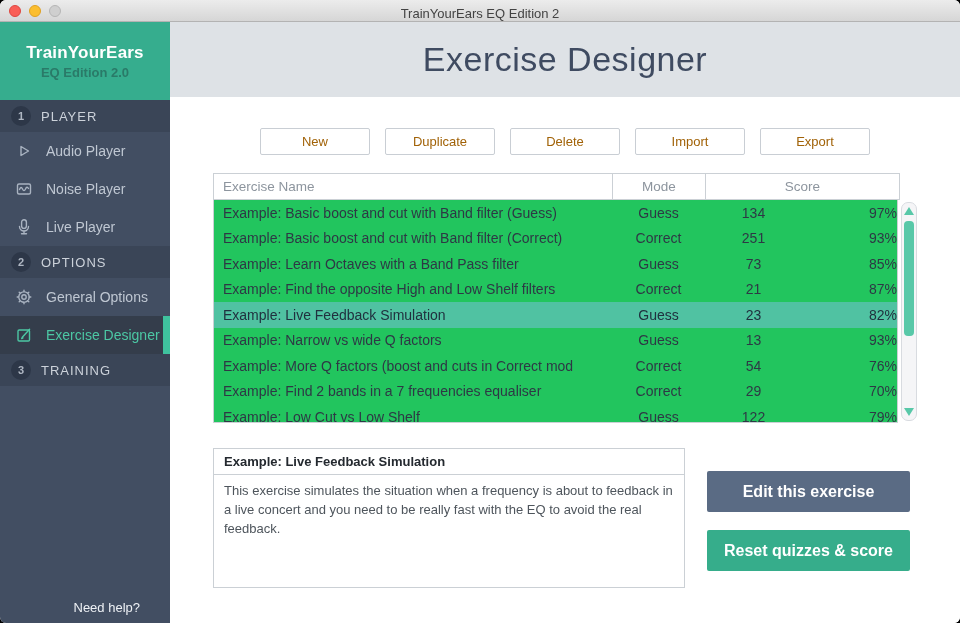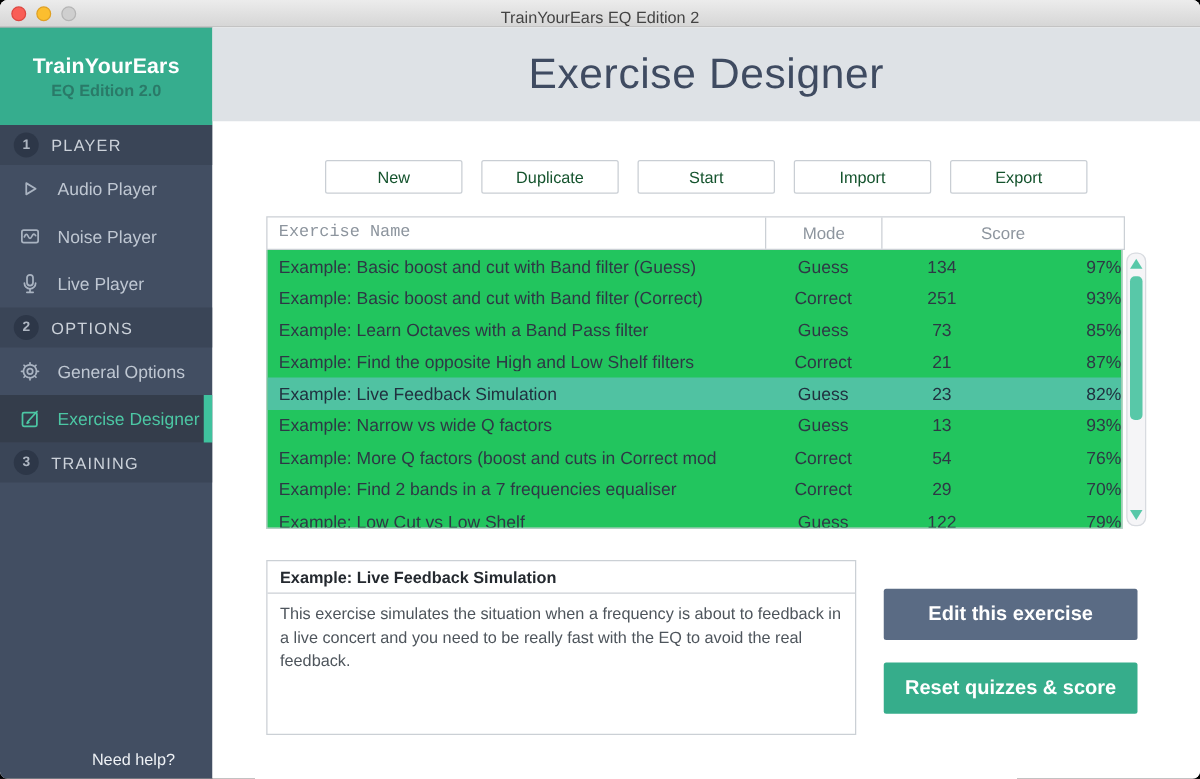--- a/index.html
+++ b/index.html
@@ -37,27 +37,27 @@
   .sidebar-spacer{flex:1 1 auto;}
   .need-help{padding:0 30px 8px 0;text-align:right;color:#eef1f5;font-size:13px;}
 
   
   .main{position:relative;flex:1 1 auto;background:#fff;}
   .page-header{position:absolute;left:0;top:0;right:0;height:75px;background:#dee2e6;
     display:flex;align-items:center;justify-content:center;}
   .page-title{font-size:34px;font-weight:300;color:#3f4b61;letter-spacing:.5px;}
 
   .btn-ghost{position:absolute;top:106px;width:110px;height:27px;background:#fff;border:1px solid #c9ced4;
-    border-radius:2px;color:#14532d;font-size:13px;display:flex;align-items:center;justify-content:center;cursor:default;}
+    border-radius:2px;color:#a16207;font-size:13px;display:flex;align-items:center;justify-content:center;cursor:default;}
   .bg1{left:90px;} .bg2{left:215px;} .bg3{left:340px;} .bg4{left:465px;} .bg5{left:590px;}
 
   
   .thead{position:absolute;left:43px;top:151px;width:687px;height:27px;border:1px solid #cbd0d5;background:#fff;
     display:flex;align-items:stretch;color:#8d959e;font-size:13.5px;}
-  .thead .c-name{flex:0 0 398px;display:flex;align-items:center;padding-left:9px;font-family:Liberation Mono, monospace;}
+  .thead .c-name{flex:0 0 398px;display:flex;align-items:center;padding-left:9px;}
   .thead .c{border-left:1px solid #cbd0d5;display:flex;align-items:center;justify-content:center;}
   .thead .c-mode{flex:0 0 93px;} .thead .c-quiz{flex:0 0 97px;} .thead .c-score{flex:1 1 auto;}
   .tbody{position:absolute;left:43px;top:178px;width:685px;height:223px;border:1px solid #cbd0d5;border-top:none;
     background:#22c55e;overflow:hidden;}
   .row{height:25.5px;display:flex;align-items:center;font-size:14px;color:#2e3845;}
   .row .c-name{flex:0 0 398px;padding-left:9px;white-space:nowrap;overflow:hidden;}
   .row .c-mode{flex:0 0 93px;text-align:center;}
   .row .c-quiz{flex:0 0 97px;text-align:center;}
   .row .c-score{flex:1 1 auto;text-align:right;}
   .row.selected{background:#50c2a2;color:#20313f;}
@@ -176,21 +176,21 @@
       <div class="need-help">Need help?</div>
     </div>
 
     <div class="main">
       <div class="page-header">
         <div class="page-title">Exercise Designer</div>
       </div>
 
       <div class="btn-ghost bg1">New</div>
       <div class="btn-ghost bg2">Duplicate</div>
-      <div class="btn-ghost bg3">Start</div>
+      <div class="btn-ghost bg3">Delete</div>
       <div class="btn-ghost bg4">Import</div>
       <div class="btn-ghost bg5">Export</div>
 
       <div class="thead">
         <div class="c-name">Exercise Name</div>
         <div class="c c-mode">Mode</div>
         <div class="c c-score">Score</div>
       </div>
 
       <div class="tbody">

